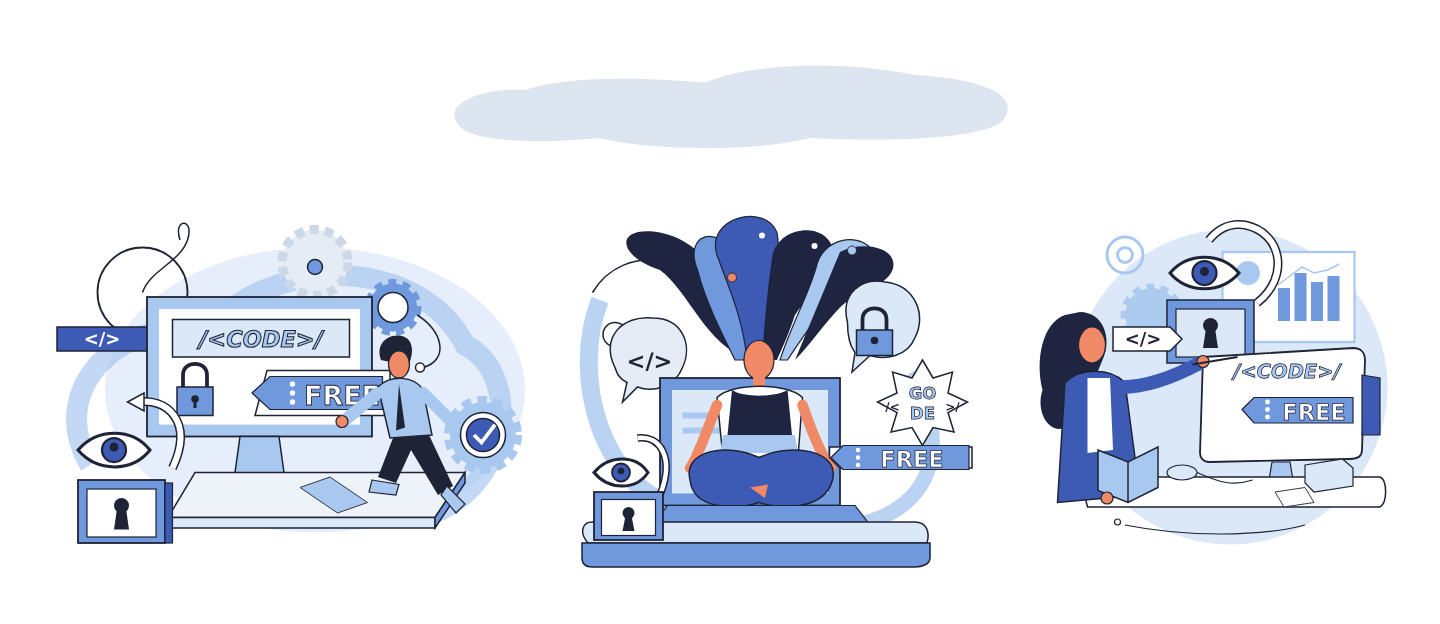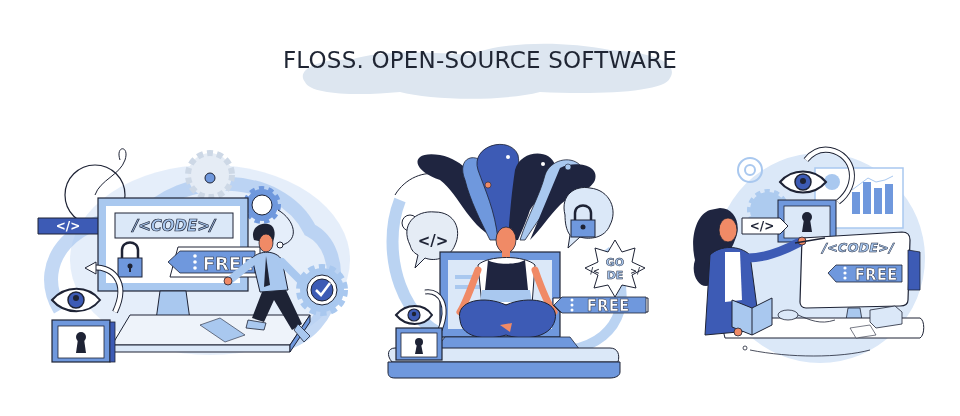--- a/index.html
+++ b/index.html
@@ -19,21 +19,20 @@
     .scene-3 { left: 680px; top: 140px; width: 260px; height: 230px; }
     .lbl { font-family: "DejaVu Sans", sans-serif; font-weight: bold; }
   </style>
 </head>
 <body>
 
 <div class="title-wrap">
   <svg class="title-cloud" width="960" height="110">
     <path d="M305,82 C295,70 320,58 350,60 C380,50 430,52 470,55 C500,42 560,40 610,50 C650,52 680,62 670,78 C665,92 600,95 540,92 C500,102 430,100 400,92 C360,96 310,95 305,82 Z" fill="#dde6f0"></path>
   </svg>
-  <h1 class="page-title">FLOSS. OPEN-SOURCE SOFTWARE</h1>
 </div>
 
 <div class="scene scene-1">
   <svg width="340" height="240" viewBox="0 0 340 240">
 
     <ellipse cx="190" cy="120" rx="140" ry="95" fill="#cfe0f5" opacity="0.55"></ellipse>
     <path d="M40,170 C10,120 60,70 120,80 C160,30 260,30 290,90 C330,110 320,190 260,205" fill="none" stroke="#a9c8ef" stroke-width="14" opacity="0.7"></path>
     <circle cx="75" cy="55" r="30" fill="none" stroke="#1e2335" stroke-width="1.2"></circle>
     <path d="M100,20 C95,5 110,5 105,20 C100,35 80,40 75,55" fill="none" stroke="#1e2335" stroke-width="1"></path>
 

